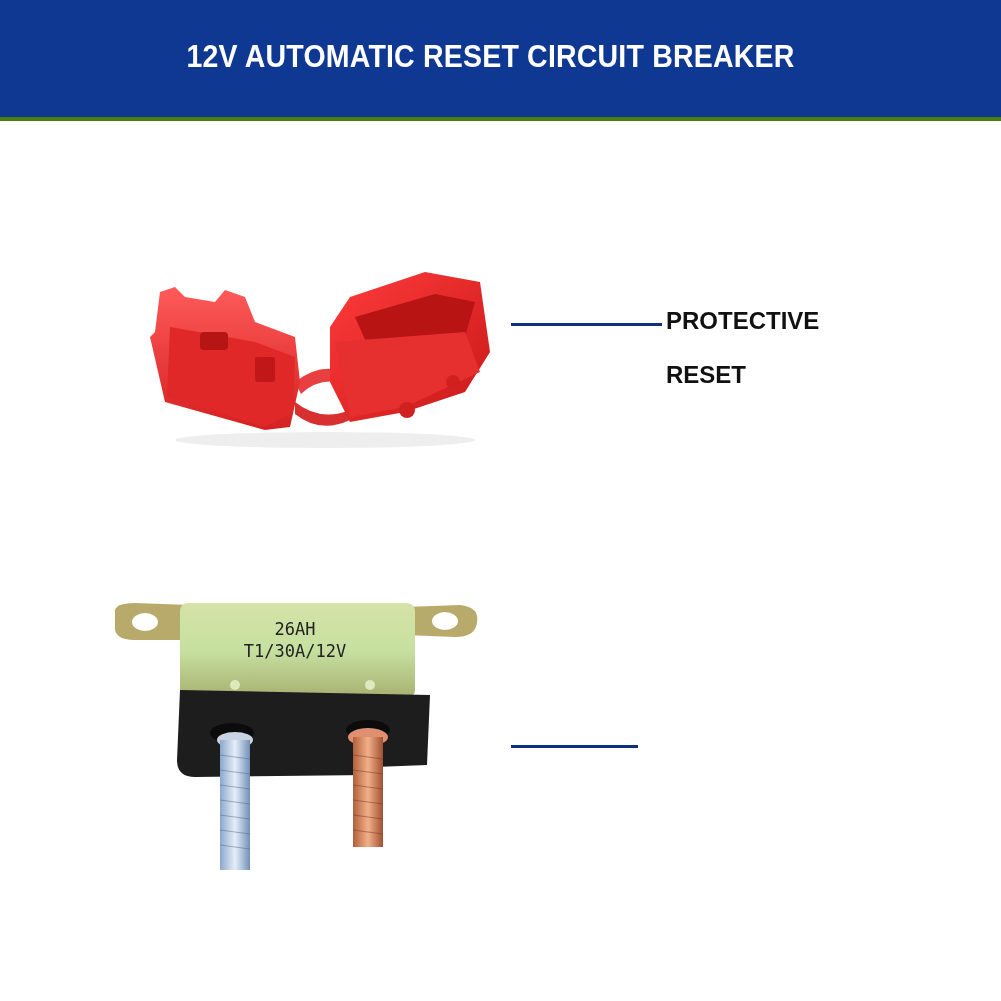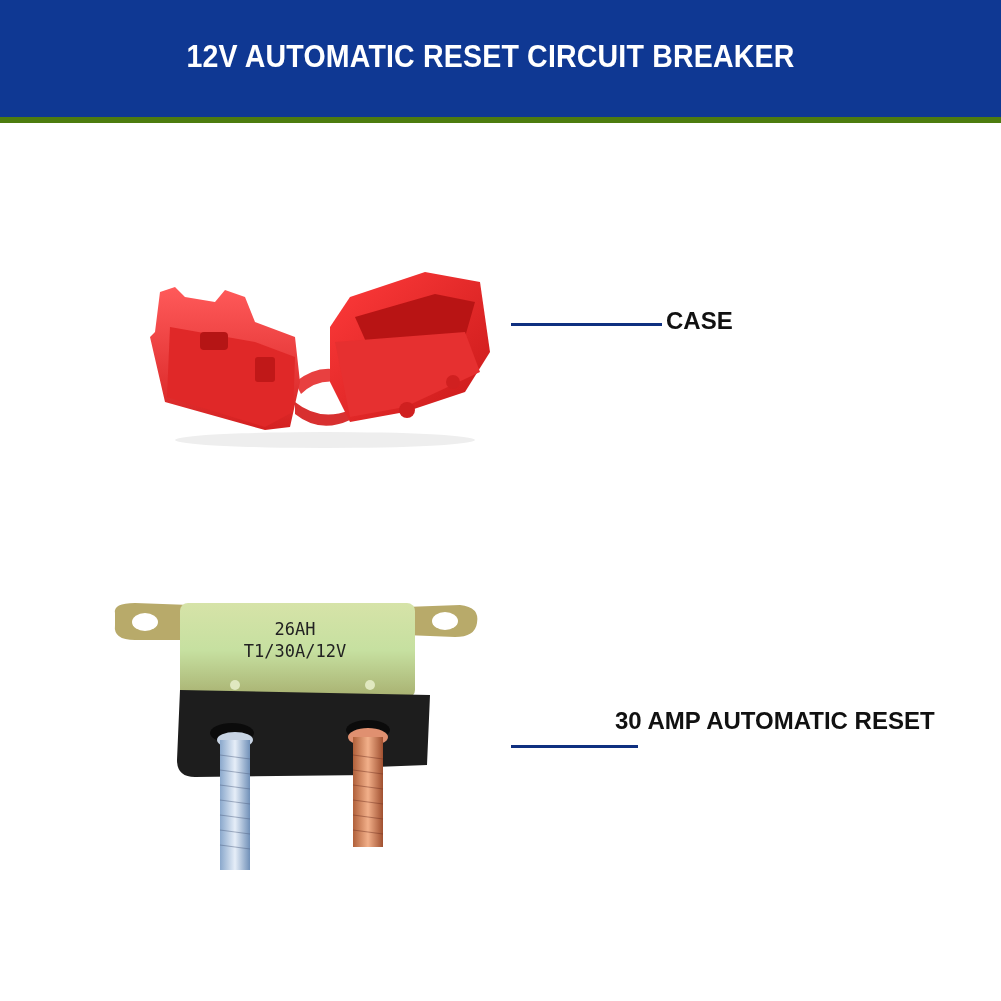--- a/index.html
+++ b/index.html
@@ -1,19 +1,19 @@
 <!DOCTYPE html>
 <html><head>
 <meta charset="utf-8">
 <style>
   html, body { margin:0; padding:0; }
   body { width:1001px; height:1001px; background:#ffffff; position:relative; overflow:hidden;
          font-family: "Liberation Sans", "DejaVu Sans", sans-serif; }
   .header { position:absolute; left:0; top:0; width:1001px; height:117px; background:#0f3893;
-            border-bottom:6px solid #4d7c0f; display:flex; align-items:center; justify-content:center; }
+            border-bottom:4px solid #4d7c0f; display:flex; align-items:center; justify-content:center; }
   .header h1 { margin:0; color:#ffffff; font-size:31px; font-weight:bold; letter-spacing:0.2px;
                transform:scaleX(0.92); position:relative; left:-10px; top:-2px; }
   .leader { position:absolute; height:3px; background:#0f3080; }
   .label { position:absolute; color:#111111; font-weight:bold; font-size:24px; line-height:54px; }
   .label span { display:block; }
   .prod { position:absolute; }
 </style>
 </head>
 <body>
 
@@ -100,19 +100,19 @@
     <line x1="248" y1="175" x2="278" y2="179" stroke="#703020"></line>
     <line x1="248" y1="190" x2="278" y2="194" stroke="#703020"></line>
     <line x1="248" y1="205" x2="278" y2="209" stroke="#703020"></line>
     <line x1="248" y1="220" x2="278" y2="224" stroke="#703020"></line>
     <line x1="248" y1="235" x2="278" y2="239" stroke="#703020"></line>
   </g>
 </svg>
 
 <div class="leader" style="left:511px;top:323px;width:151px;"></div>
 <div class="label" style="left:666px;top:294px;">
-  <span>CASE</span>
+  <span>PROTECTIVE</span>
+  <span>RESET</span>
 </div>
 
 <div class="leader" style="left:511px;top:745px;width:127px;"></div>
 <div class="label" style="left:615px;top:694px;">
-  <span>30 AMP AUTOMATIC RESET</span>
 </div>
 
 </body></html>

